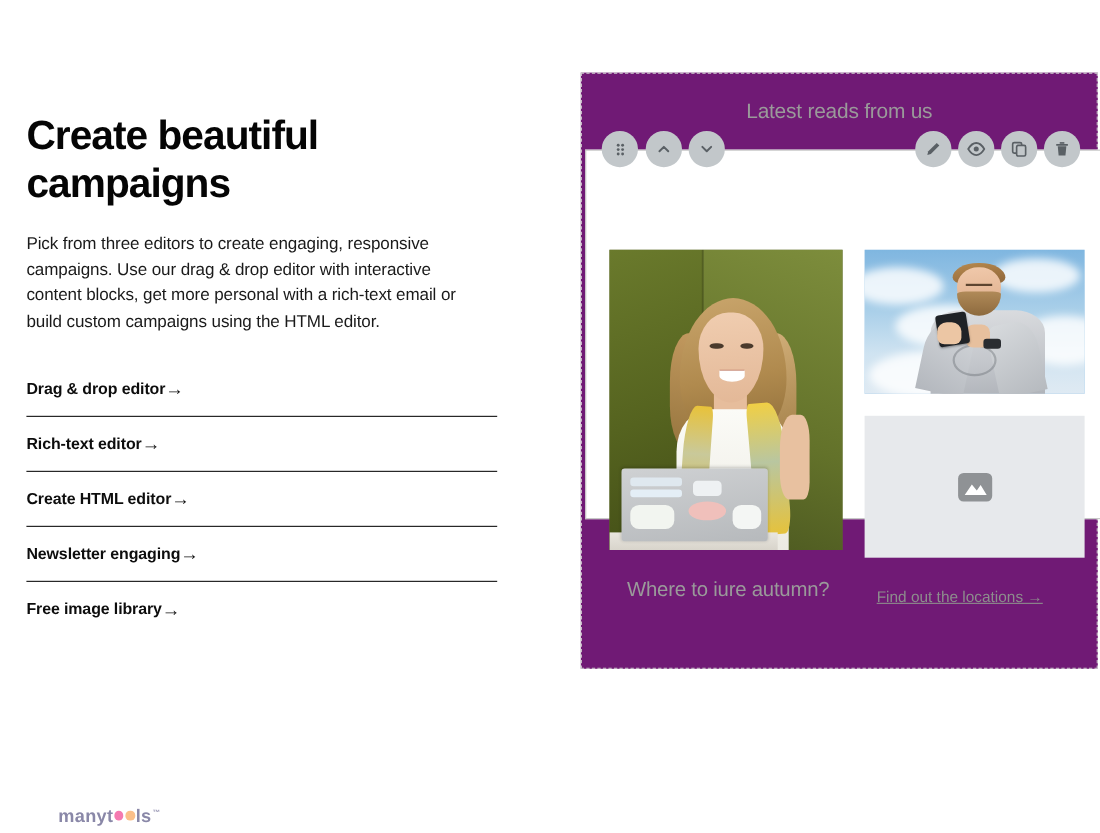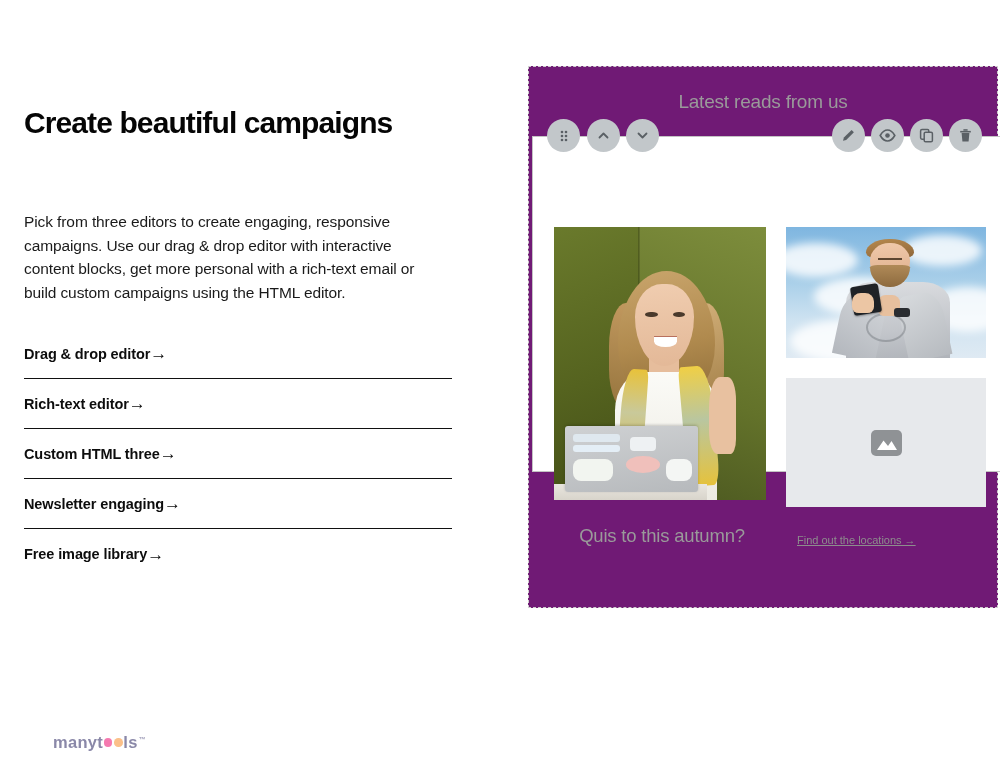--- a/index.html
+++ b/index.html
@@ -26,21 +26,21 @@
     width: 452px;
     height: 757px;
   }
 
   .headline {
     position: absolute;
     top: 101px;
     left: 0;
     width: 430px;
     margin: 0;
-    font-size: 30px;
+    font-size: 37px;
     line-height: 44px;
     font-weight: 700;
     letter-spacing: -0.9px;
     color: #050505;
   }
 
   .intro-para {
     position: absolute;
     top: 210px;
     left: 0;
@@ -348,21 +348,21 @@
   .bb-body { width: 200px; padding-top: 38px; padding-left: 22px; }
   .bb-para {
     margin: 0;
     font-size: 10.5px;
     line-height: 15.5px;
     color: #9e9e9e;
   }
   .bb-link {
     display: inline-block;
     margin-top: 9px;
-    font-size: 11px;
+    font-size: 14px;
     color: #8d8d8d;
     text-decoration: underline;
     cursor: pointer;
   }
 </style>
 </head>
 <body>
 
 <div class="left-col">
 
@@ -378,21 +378,21 @@
       </a>
     </li>
     <li>
       <a class="link-row" href="#">
         <span class="link-label">Rich-text editor</span>
         <span class="link-arrow">→</span>
       </a>
     </li>
     <li>
       <a class="link-row" href="#">
-        <span class="link-label">Custom HTML three</span>
+        <span class="link-label">Create HTML editor</span>
         <span class="link-arrow">→</span>
       </a>
     </li>
     <li>
       <a class="link-row" href="#">
         <span class="link-label">Newsletter engaging</span>
         <span class="link-arrow">→</span>
       </a>
     </li>
     <li>
@@ -529,19 +529,19 @@
     <button class="tb-btn tb-right-4">
       <svg width="15" height="15" viewBox="0 0 15 15" aria-hidden="true">
         <rect x="5.4" y="1.2" width="4.2" height="1.5" fill="#5a6065"></rect>
         <rect x="2.2" y="2.9" width="10.6" height="1.6" fill="#5a6065"></rect>
         <path d="M3.6 4.9 L11.4 4.9 L10.6 13.4 L4.4 13.4 Z" fill="#5a6065"></path>
       </svg>
     </button>
   </div>
 
   <div class="bottom-block">
-    <h3 class="bb-heading">Quis to this autumn?</h3>
+    <h3 class="bb-heading">Where to iure autumn?</h3>
     <div class="bb-body">
       <a class="bb-link" href="#">Find out the locations →</a>
     </div>
   </div>
 
 </div>
 
 </body></html>

